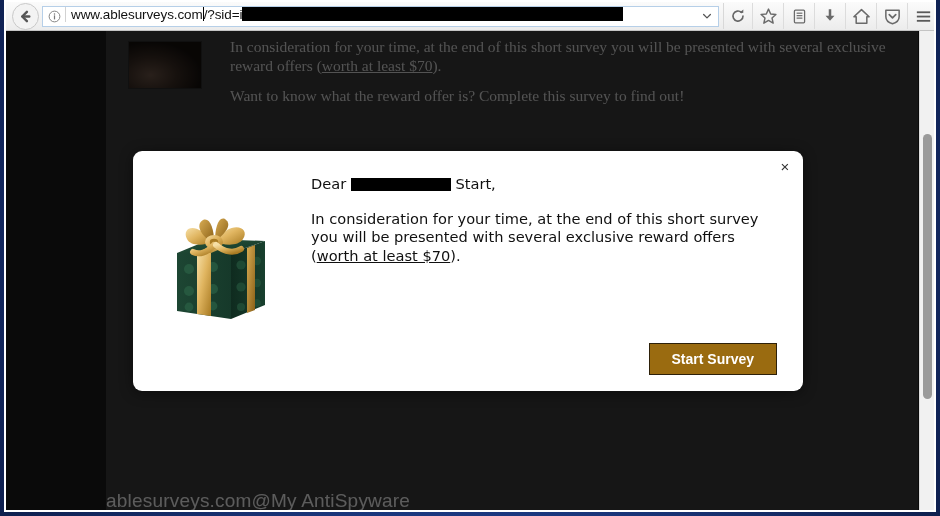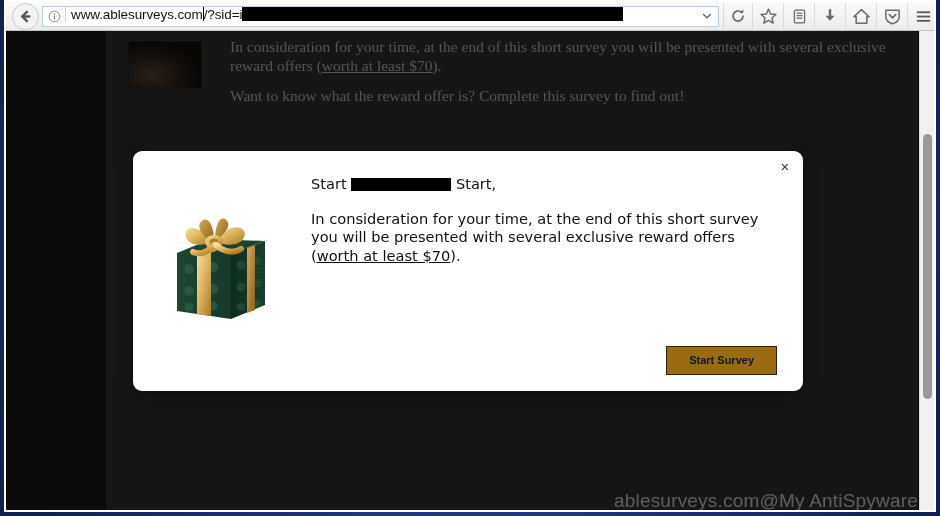--- a/index.html
+++ b/index.html
@@ -123,21 +123,21 @@
       radial-gradient(ellipse at 30% 72%, #6b5447 0%, #3a2c24 38%, #15100d 72%),
       linear-gradient(135deg,#2b2622 0%,#141210 60%,#0a0908 100%);
     border:1px solid #2a2a2a;
   }
   #article p{margin:0 0 11px 0;}
   .u{ text-decoration:underline; }
 
   
   #watermark{
     position:absolute;left:0;bottom:2px;width:812px;
-    text-align:right;
+    text-align:left;
     font-family:"Liberation Sans", sans-serif;
     font-size:19px;
     color:rgba(230,230,230,0.34);
     z-index:6;
     letter-spacing:0.2px;
     white-space:nowrap;
   }
 
   
   #modal{
@@ -176,23 +176,23 @@
     background:#f3ec5a;
     display:inline-block;
     padding:1px 1px;
     vertical-align:-3px;
     line-height:0;
   }
   #start-survey{
     position:absolute;right:26px;bottom:16px;
     background:#9a6b10;
     border:1.5px solid #2d2009;
-    color:#0f172a;
+    color:#ffffff;
     font-family:"Liberation Sans", sans-serif;
-    font-weight:bold;font-size:11px;
+    font-weight:bold;font-size:14px;
     padding:8px 22px;
     cursor:pointer;
     line-height:1;
   }
 
   
   #scrollbar{
     position:absolute;right:0;top:29px;
     width:15px;height:483px;
     background:#f1f1f1;
@@ -380,21 +380,21 @@
                 <ellipse cx="53" cy="31" rx="4.2" ry="3.2" fill="#a87a22"></ellipse>
                 <path d="M53 34 C46 42 38 44 32 41" stroke="url(#gold)" stroke-width="6" fill="none" stroke-linecap="round"></path>
                 <path d="M55 34 C64 42 74 42 80 38" stroke="url(#gold)" stroke-width="6" fill="none" stroke-linecap="round"></path>
               </g>
             </svg>
           </div>
 
           <div id="modal-body">
 
             <p class="greeting">
-              <span>Start </span><span class="redact-inline" style="width:100px;"></span><span> Start,</span>
+              <span>Dear </span><span class="redact-inline" style="width:100px;"></span><span> Start,</span>
             </p>
 
 
             <p>
               <span>In consideration for your time, at the end of this short survey you will be presented with several exclusive reward offers (</span><span class="u">worth at least $70</span><span>).</span>
             </p>
           </div>
 
           <button id="start-survey">Start Survey</button>
         </div>

